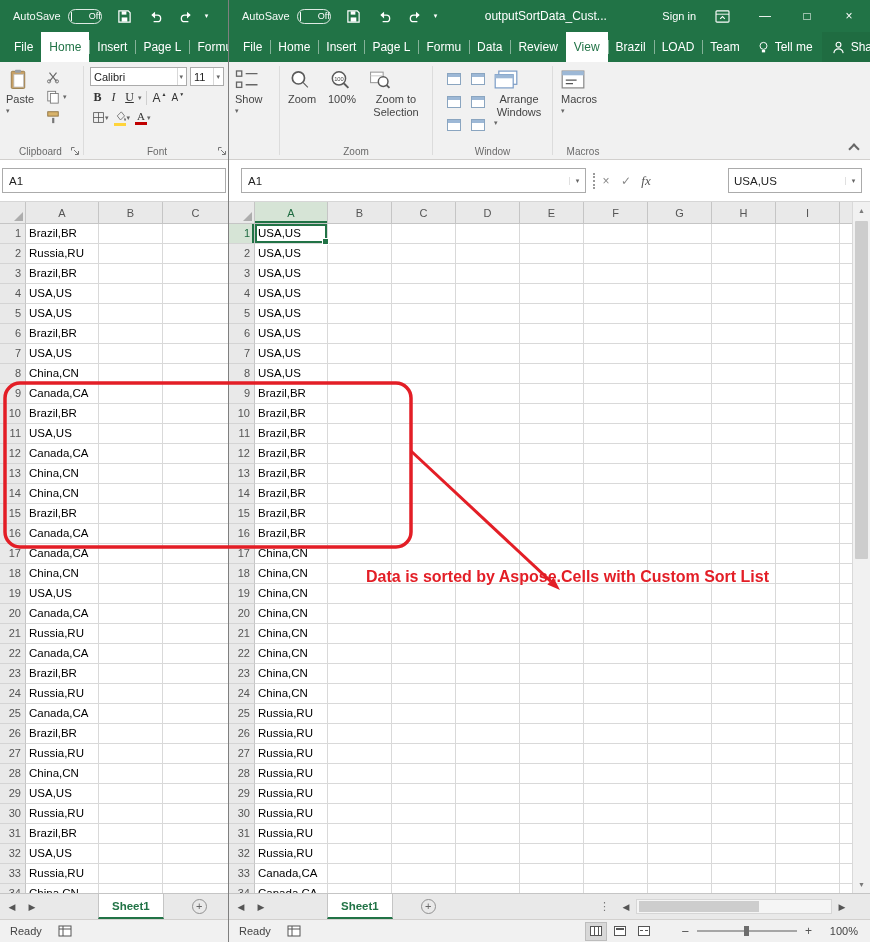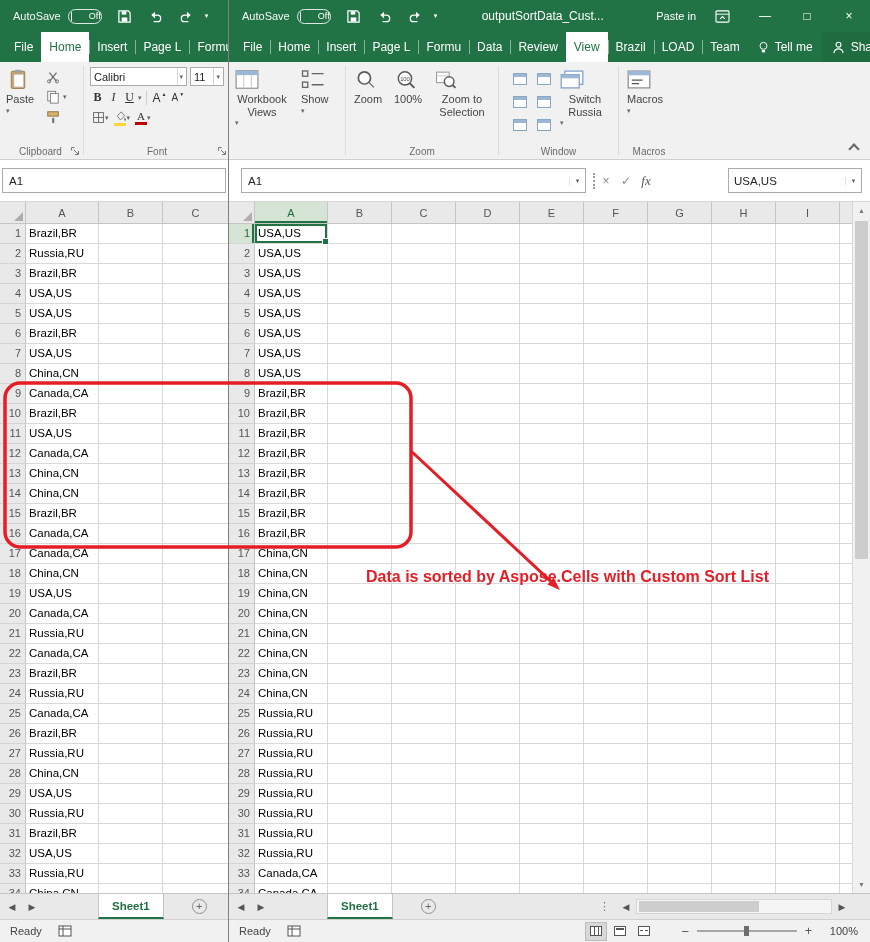--- a/index.html
+++ b/index.html
@@ -639,21 +639,21 @@
             <use href="#i-undo"></use>
           </svg>
         </span>
       <span class="qat">
           <svg>
             <use href="#i-redo"></use>
           </svg>
         </span>
       <span class="qat-caret">▾</span>
       <span class="doc-title">outputSortData_Cust...</span>
-      <span class="signin">Paste in</span>
+      <span class="signin">Sign in</span>
       <span class="ribbon-opts">
           <svg>
             <use href="#i-ribbonopts"></use>
           </svg>
         </span>
       <span class="win-btn">—</span>
       <span class="win-btn">□</span>
       <span class="win-btn">×</span>
     </div>
 
@@ -681,29 +681,20 @@
       <div class="share">
         <svg class="tb-ic">
             <use href="#i-person"></use>
           </svg>
         <span>Share</span>
       </div>
     </div>
 
     <div class="ribbon">
       <div class="rgroup">
-        <div class="bigbtn" style="width:58px">
-          <svg>
-              <use href="#i-wbv"></use>
-            </svg>
-          <span>Workbook Views</span>
-          <span class="caret">▾</span>
-        </div>
-      </div>
-      <div class="rgroup">
         <div class="bigbtn" style="width:40px">
           <svg>
               <use href="#i-show"></use>
             </svg>
           <span>Show</span>
           <span class="caret">▾</span>
         </div>
       </div>
       <div class="rsep"></div>
       <div class="rgroup">
@@ -734,21 +725,21 @@
           <div class="mini"></div>
           <div class="mini"></div>
           <div class="mini"></div>
           <div class="mini"></div>
           <div class="mini"></div>
         </div>
         <div class="bigbtn" style="width:54px">
             <svg>
               <use href="#i-switch"></use>
             </svg>
-            <span>Switch Russia</span>
+            <span>Arrange Windows</span>
             <span class="caret">▾</span>
           </div>
         <div class="group-label">Window</div>
       </div>
       <div class="rsep"></div>
       <div class="rgroup">
         <div class="bigbtn" style="width:48px">
             <svg>
               <use href="#i-macros"></use>
             </svg>

